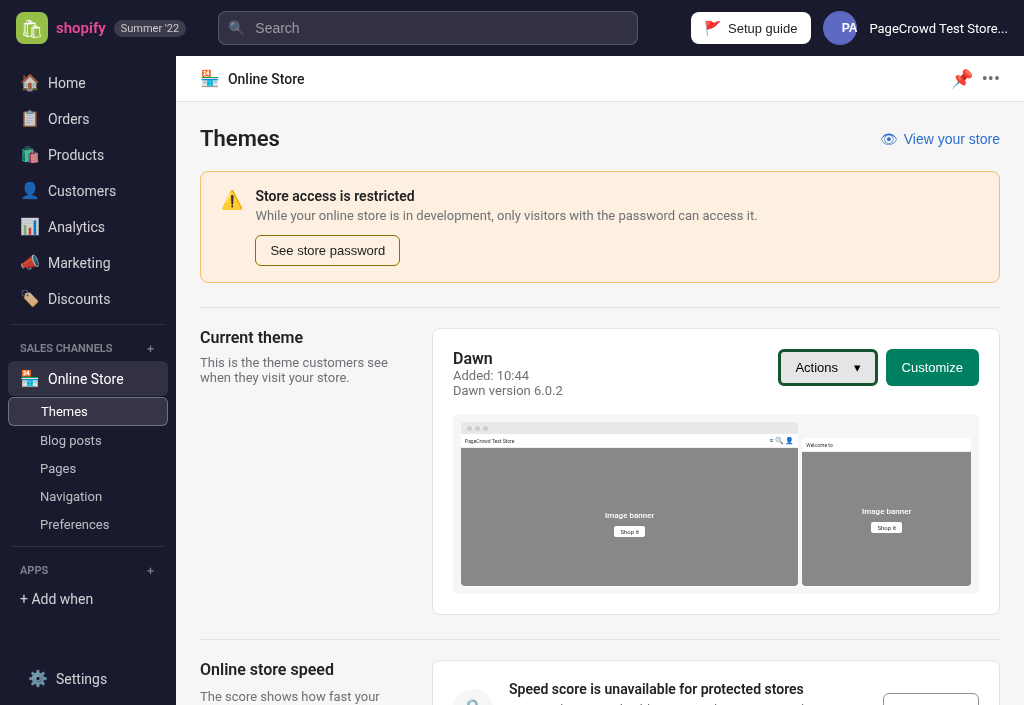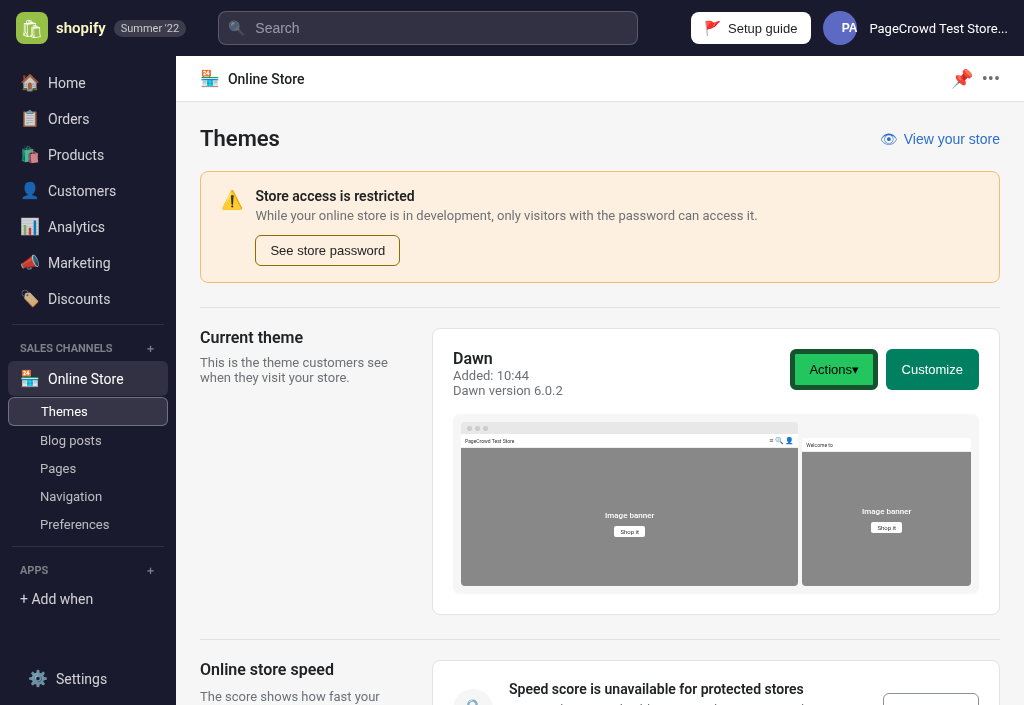--- a/index.html
+++ b/index.html
@@ -26,21 +26,21 @@
     .logo-icon {
       width: 32px;
       height: 32px;
       background: #96bf48;
       border-radius: 8px;
       display: flex;
       align-items: center;
       justify-content: center;
       font-size: 18px;
     }
-    .logo-text { color: #fef9c3; font-size: 15px; font-weight: 600; }
+    .logo-text { color: #ec4899; font-size: 15px; font-weight: 600; }
     .version-badge {
       background: rgba(255,255,255,0.15);
       color: #ccc;
       font-size: 11px;
       padding: 2px 7px;
       border-radius: 10px;
     }
     .search-bar {
       flex: 1;
       max-width: 420px;
@@ -289,28 +289,28 @@
       display: flex;
       align-items: flex-start;
       justify-content: space-between;
       margin-bottom: 16px;
     }
     .theme-name { font-size: 16px; font-weight: 600; }
     .theme-meta { font-size: 13px; color: #6d7175; }
     .theme-actions { display: flex; gap: 8px; }
     .actions-btn {
       padding: 8px 14px;
-      border: 5px solid #14532d;
-      background: #22c55e;
+      border: 3px solid #14532d;
+      background: #e5e5e5;
       border-radius: 6px;
       font-size: 13px;
       cursor: pointer;
       display: flex;
       align-items: center;
-      gap: 0;
+      gap: 16px;
     }
     .customize-btn {
       padding: 8px 16px;
       background: #008060;
       color: white;
       border: none;
       border-radius: 6px;
       font-size: 13px;
       font-weight: 500;
       cursor: pointer;

